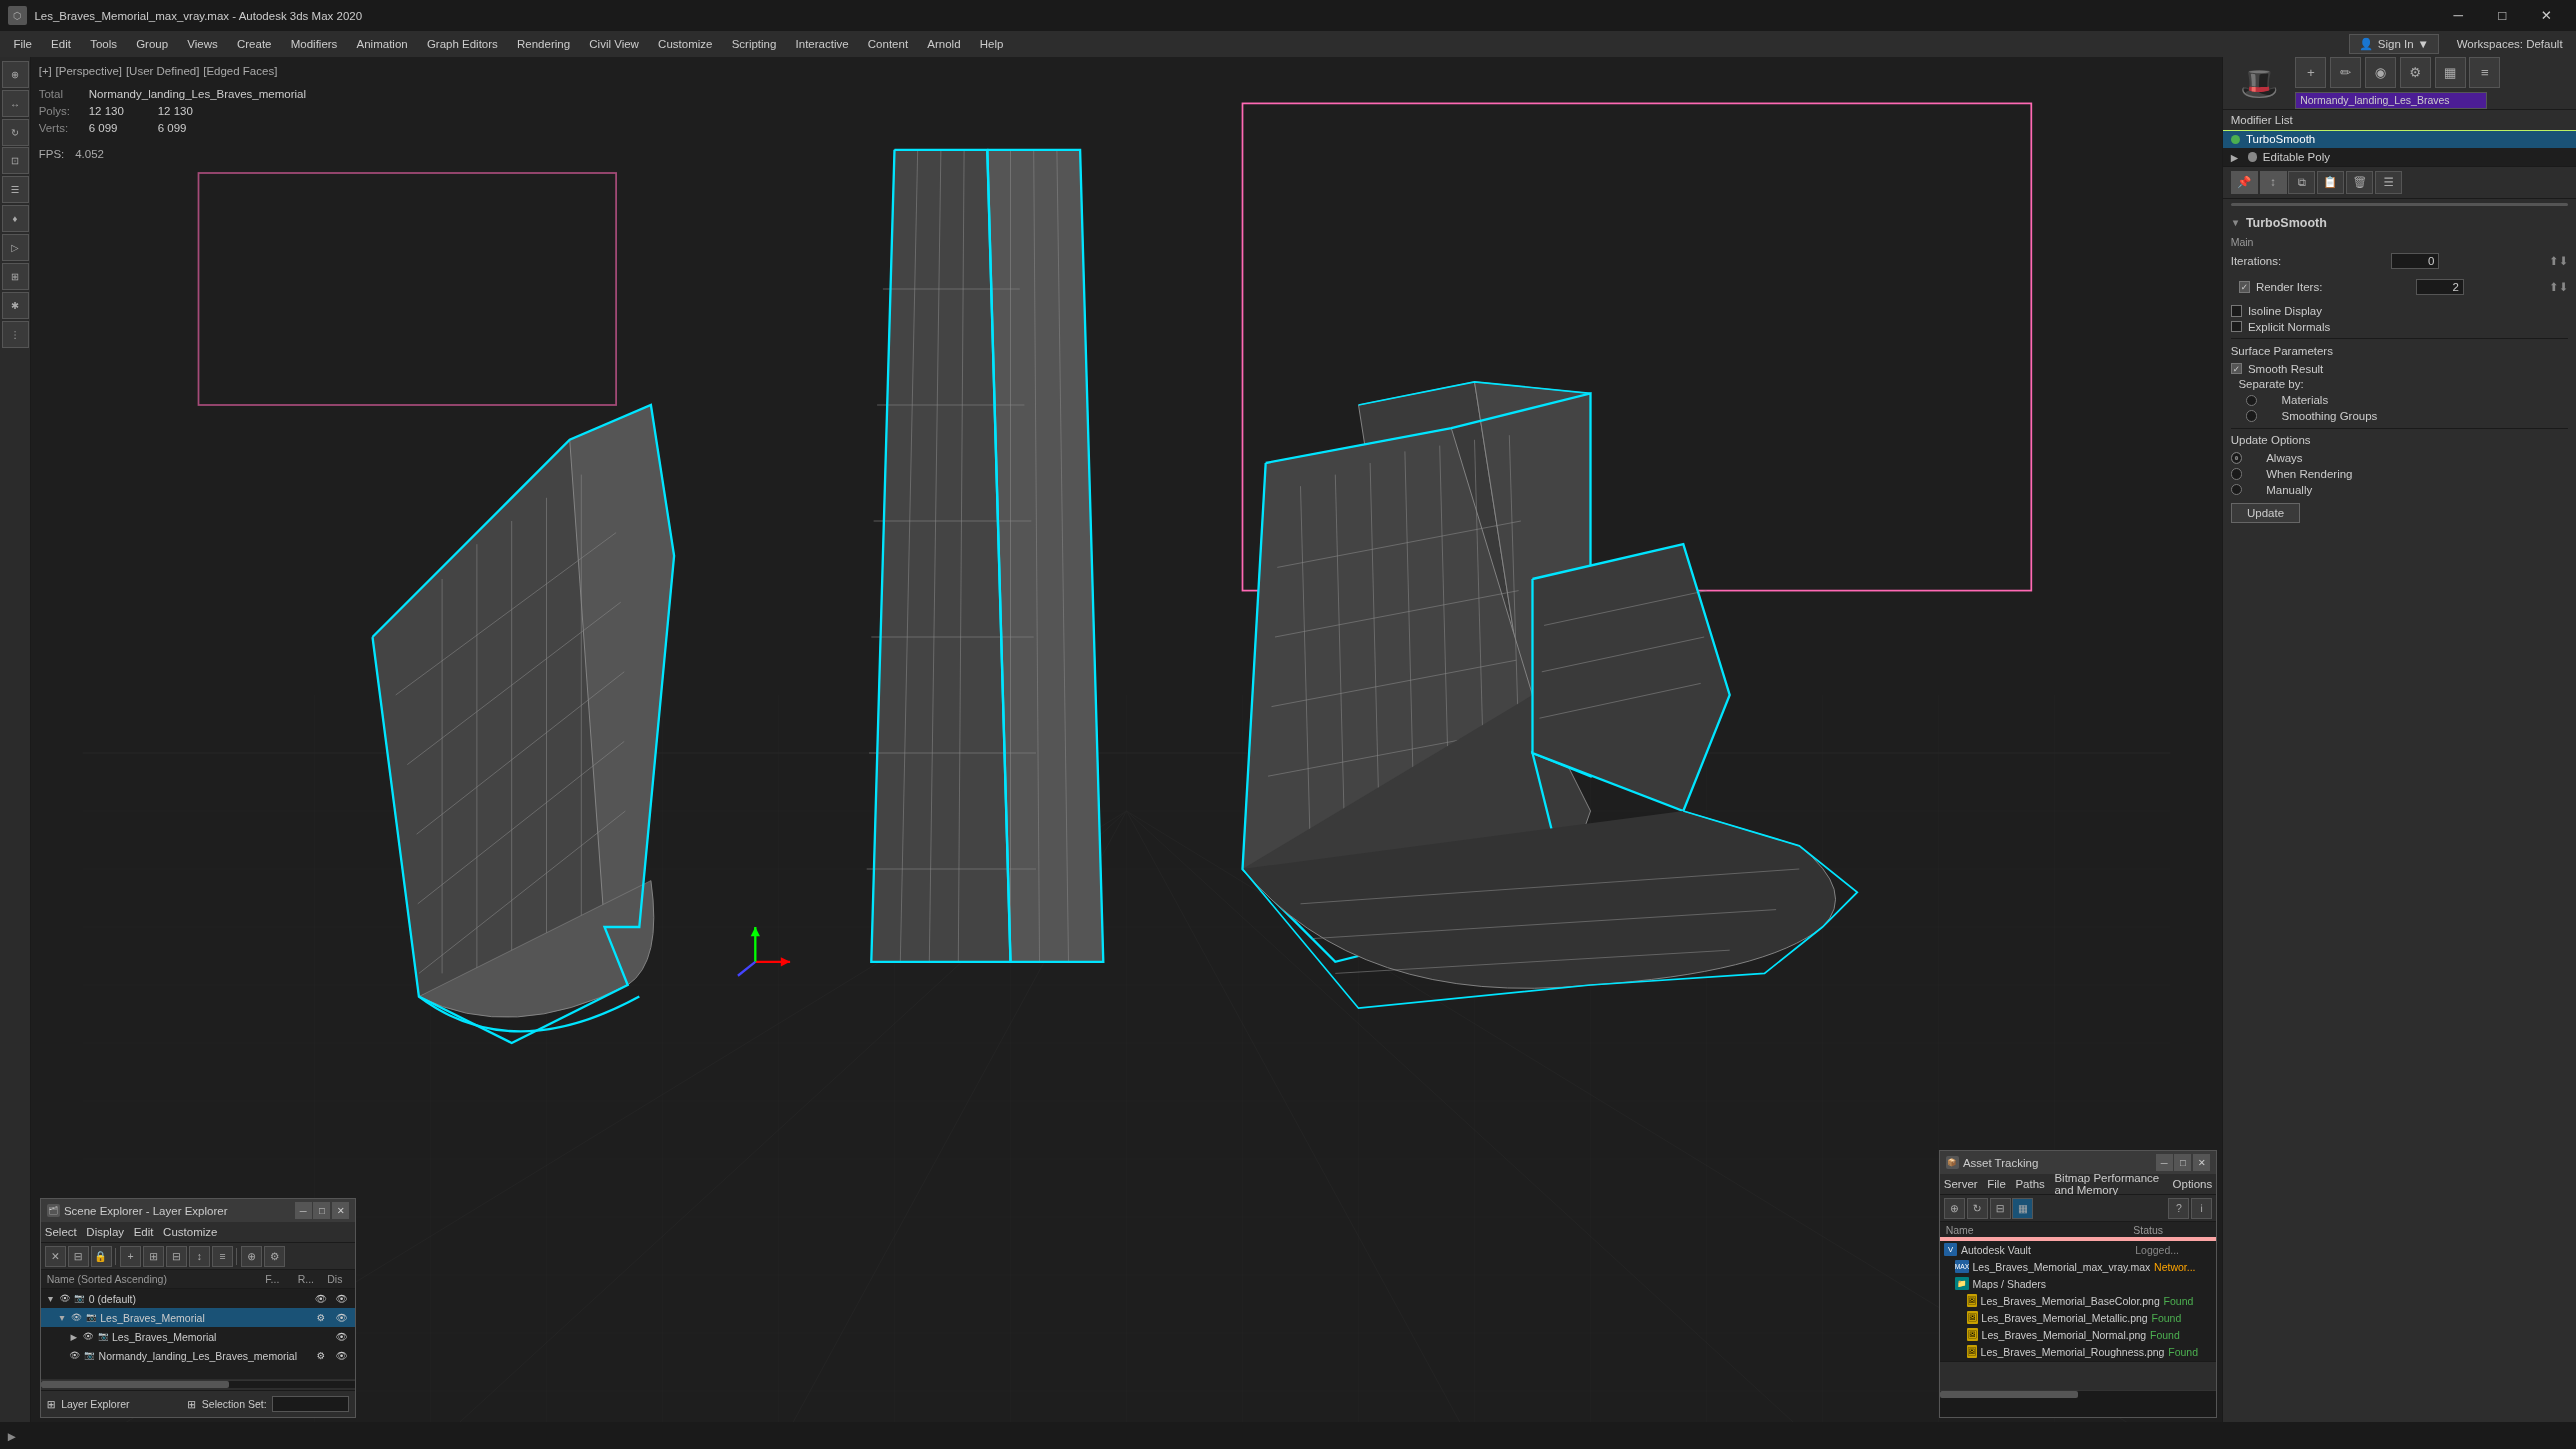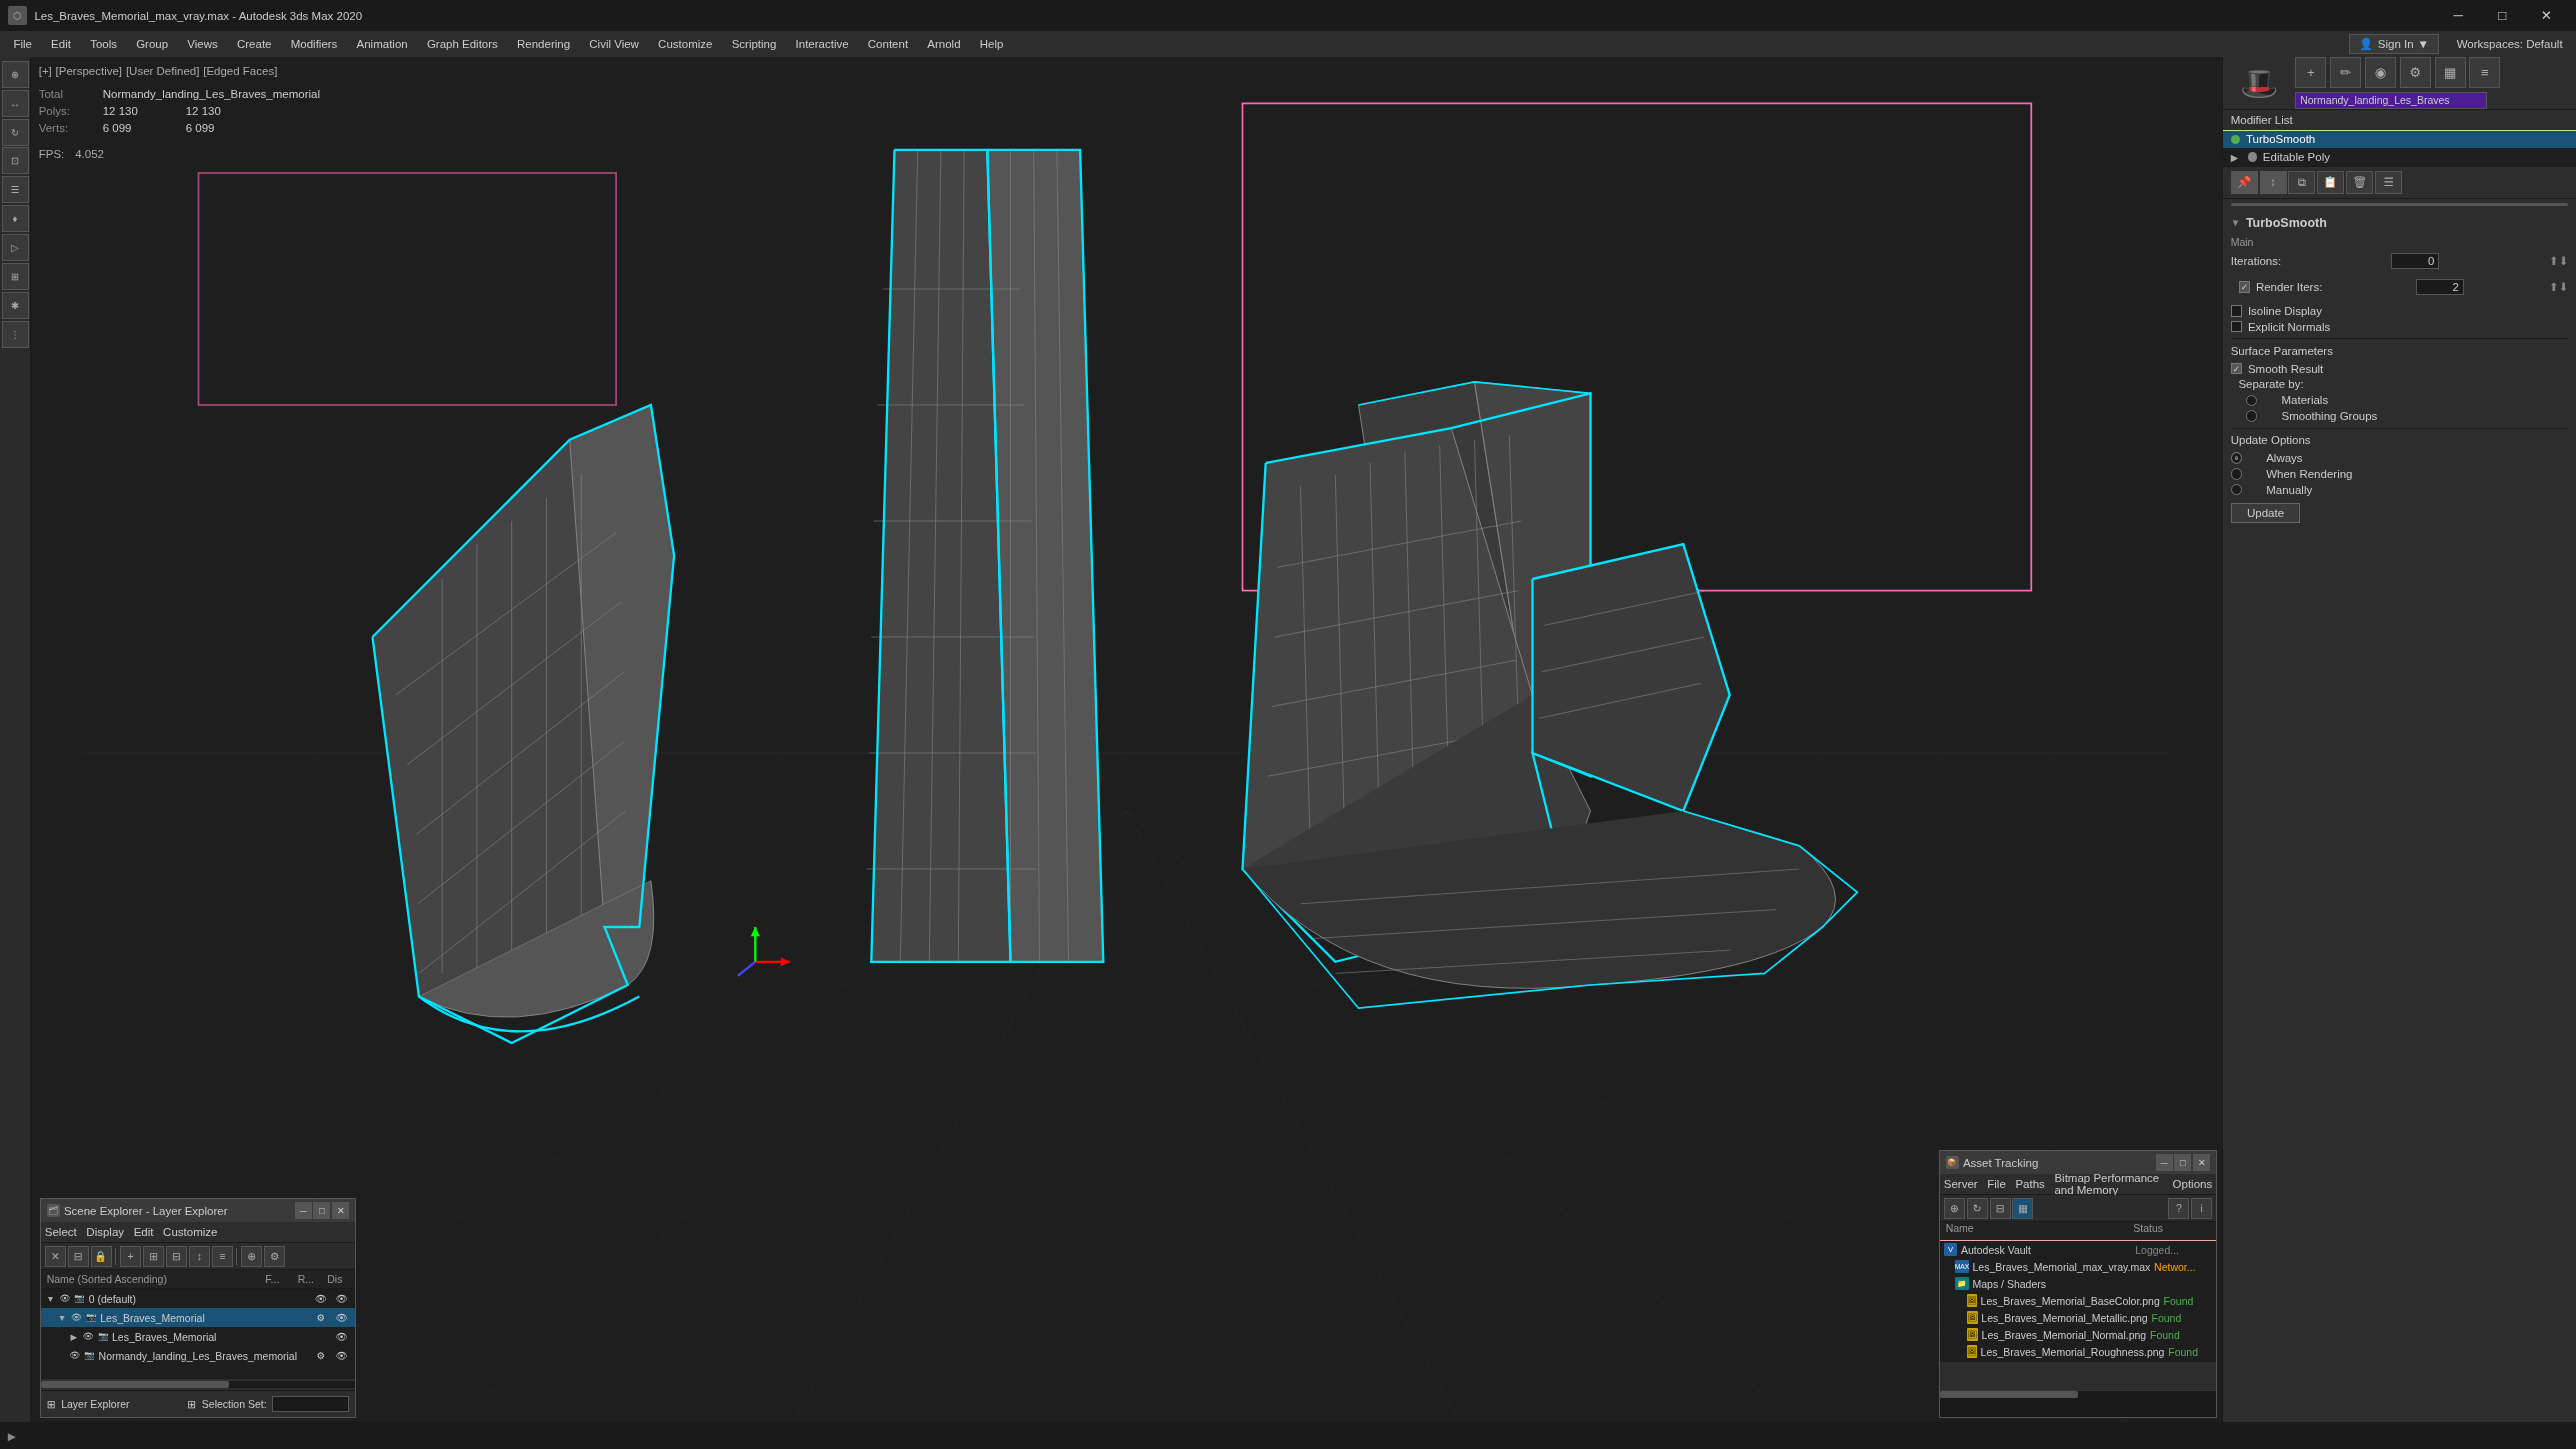--- a/index.html
+++ b/index.html
@@ -159,21 +159,21 @@
     
     #stats-area {
       position: absolute;
       top: 29px;
       left: 7.7px;
       font-size: 11.5px;
       color: #aaaaaa;
       z-index: 2;
       line-height: 17px;
     }
-    .stat-row { display: flex; gap: 16px; }
+    .stat-row { display: flex; gap: 2px; }
     .stat-label { color: #888; min-width: 48px; }
     .stat-value { color: #ccc; }
 
     
     #fps-display {
       position: absolute;
       top: 91px;
       left: 7.7px;
       font-size: 11.5px;
       color: #aaaaaa;
@@ -562,24 +562,25 @@
       display: flex;
       align-items: center;
       padding: 0 3.8px;
       gap: 1.9px;
       border-bottom: 1px solid #1a1a1a;
     }
     .asset-column-header {
       background: #222;
       height: 19px;
       display: flex;
+      align-items: center;
       padding: 0 5.7px;
       font-size: 10.5px;
       color: #999;
-      border-bottom: 1px solid #fca5a5;
+      border-bottom: 4px solid #fca5a5;
     }
     .asset-col-name { flex: 1; }
     .asset-col-status { width: 77px; text-align: left; }
     .asset-content {
       flex: 1;
       overflow-y: auto;
       background: #1e1e1e;
       font-size: 10.5px;
     }
     .asset-row {

